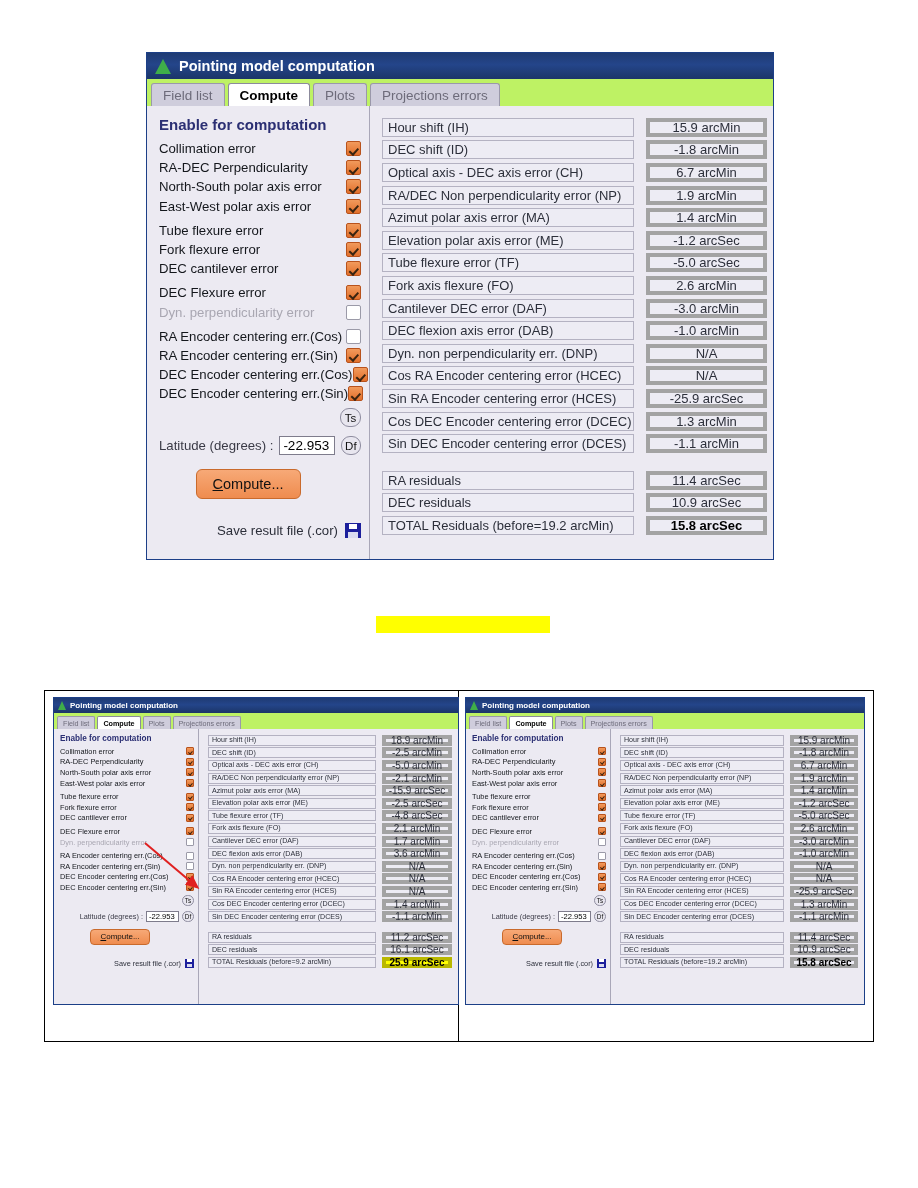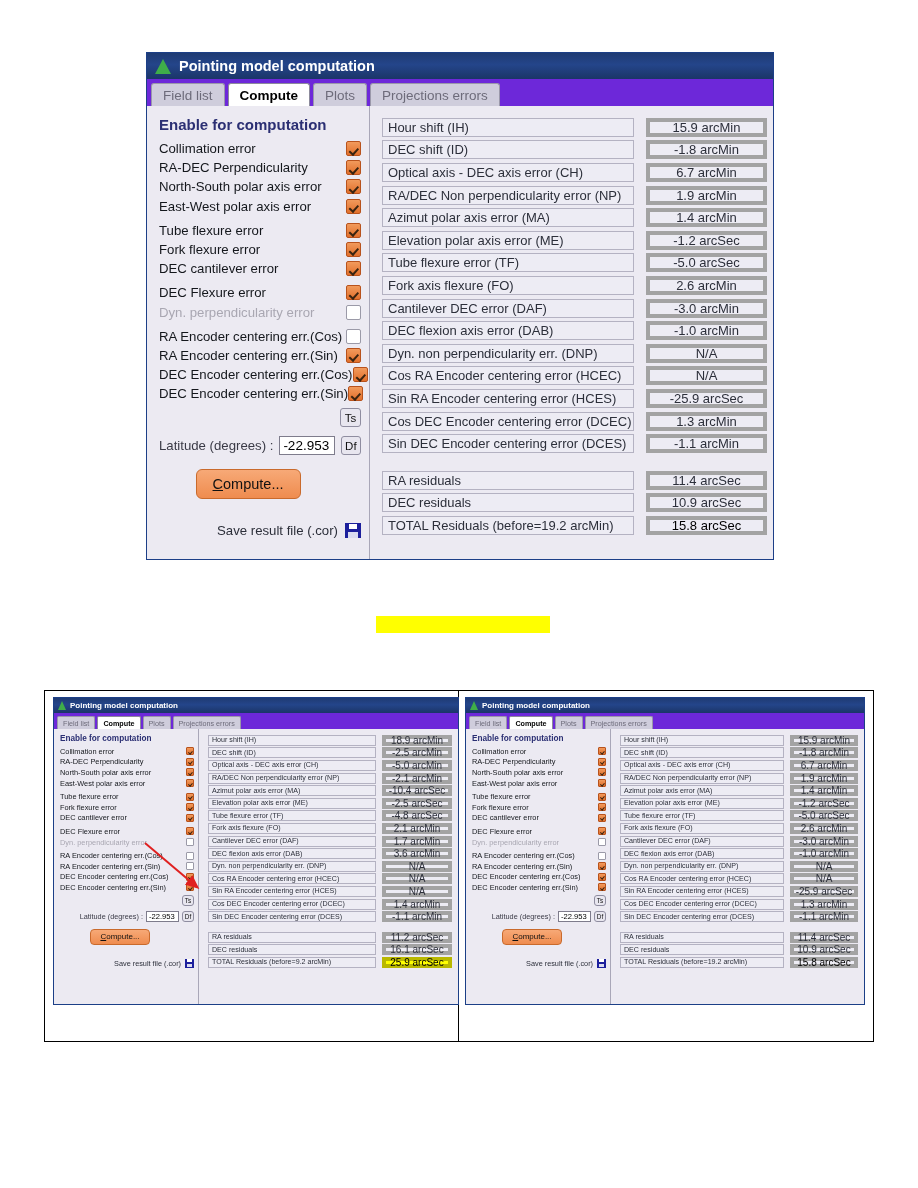--- a/index.html
+++ b/index.html
@@ -21,21 +21,21 @@
     color:#ffffff;font-weight:bold;
     display:flex;align-items:center;
     box-sizing:border-box;
   }
   .pyramid{
     display:inline-block;position:relative;
     width:0;height:0;flex:none;
   }
   .tabstrip{
     display:flex;align-items:flex-end;
-    background:#6d28d9;
+    background:#bef264;
     box-sizing:border-box;
   }
   .tab{
     background:#cfcddc;
     color:#6d6b7a;
     border:1px solid #9a98aa;
     border-bottom:none;
     border-radius:3px 3px 0 0;
     box-sizing:border-box;
     display:flex;align-items:center;justify-content:center;
@@ -90,26 +90,26 @@
     overflow:hidden;white-space:nowrap;
   }
   .fieldval{
     background:#edecf4;
     border:4px solid #a3a3a3;
     box-sizing:border-box;
     color:#2c2f3a;
     display:flex;align-items:center;justify-content:center;
     white-space:nowrap;
   }
-  .fieldval.total{font-weight:normal;color:#000;}
+  .fieldval.total{font-weight:bold;color:#000;}
   .fieldval.hl{background:#ffff00;border-color:#b9b800;}
 
   .smallbtn{
     background:#e8e6ef;border:1px solid #8f8da0;
-    box-sizing:border-box;border-radius:3px;
+    box-sizing:border-box;border-radius:9px;
     display:flex;align-items:center;justify-content:center;
     color:#111;
   }
   .compute-btn{
     background:linear-gradient(to bottom,#f7a977,#ef8c4f);
     border:1px solid #c96a2c;border-radius:6px;
     color:#111;box-sizing:border-box;
     display:flex;align-items:center;justify-content:center;
     white-space:nowrap;
   }
@@ -492,21 +492,21 @@
               <div class="fieldrow">
                 <div class="fieldname">Optical axis - DEC axis error (CH)</div>
                 <div class="fieldval">-5.0 arcMin</div>
               </div>
               <div class="fieldrow">
                 <div class="fieldname">RA/DEC Non perpendicularity error (NP)</div>
                 <div class="fieldval">-2.1 arcMin</div>
               </div>
               <div class="fieldrow">
                 <div class="fieldname">Azimut polar axis error (MA)</div>
-                <div class="fieldval">-10.4 arcSec</div>
+                <div class="fieldval">-15.9 arcSec</div>
               </div>
               <div class="fieldrow">
                 <div class="fieldname">Elevation polar axis error (ME)</div>
                 <div class="fieldval">-2.5 arcSec</div>
               </div>
               <div class="fieldrow">
                 <div class="fieldname">Tube flexure error (TF)</div>
                 <div class="fieldval">-4.8 arcSec</div>
               </div>
               <div class="fieldrow">

